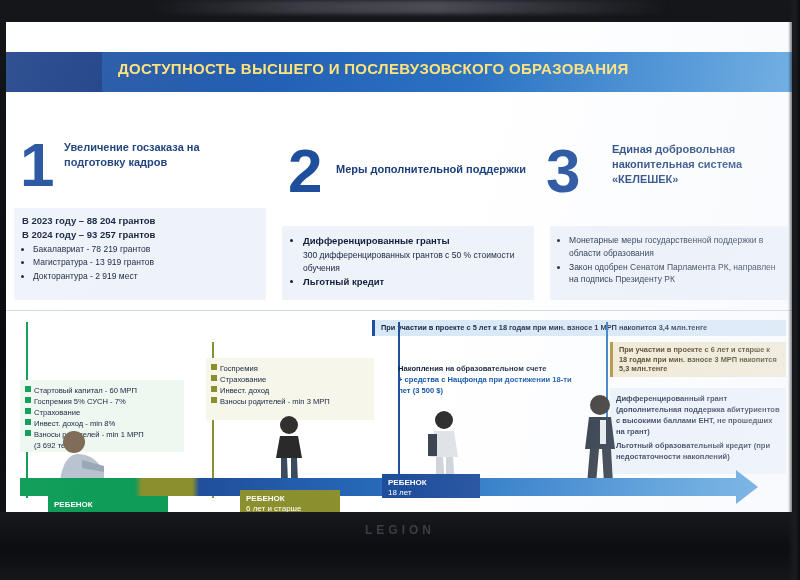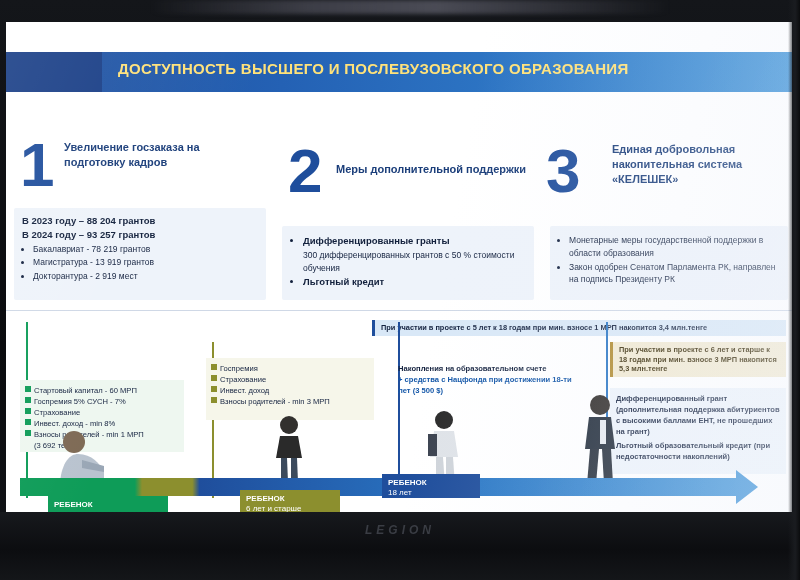--- a/index.html
+++ b/index.html
@@ -28,21 +28,21 @@
     position:absolute;left:0;top:0;width:786px;height:490px;
     background:linear-gradient(112deg,rgba(255,255,255,0.10) 0%,rgba(255,255,255,0.0) 28%,rgba(255,255,255,0.0) 72%,rgba(255,255,255,0.07) 100%);
     pointer-events:none;
   }
   .chin{
     position:absolute;left:0;top:512px;width:800px;height:68px;
     background:linear-gradient(180deg,#17191d 0%,#0c0d10 55%,#141619 100%);
   }
   .legion{
     position:absolute;left:0;top:523px;width:800px;text-align:center;
-    color:#3a3d44;font-size:12px;letter-spacing:4px;font-weight:bold;font-style:italic;
+    color:#3a3d44;font-size:12px;letter-spacing:4px;font-weight:bold;
   }
   .hinge{
     position:absolute;left:60px;top:513px;width:680px;height:3px;
     background:linear-gradient(90deg,rgba(40,42,48,0),#2a2c33 20%,#33363e 50%,#2a2c33 80%,rgba(40,42,48,0));
   }
   
   .right-edge{
     position:absolute;right:0;top:0;width:12px;height:580px;
     background:linear-gradient(90deg,rgba(0,0,0,0),#1a1c20 60%,#0b0c0e 100%);
   }

